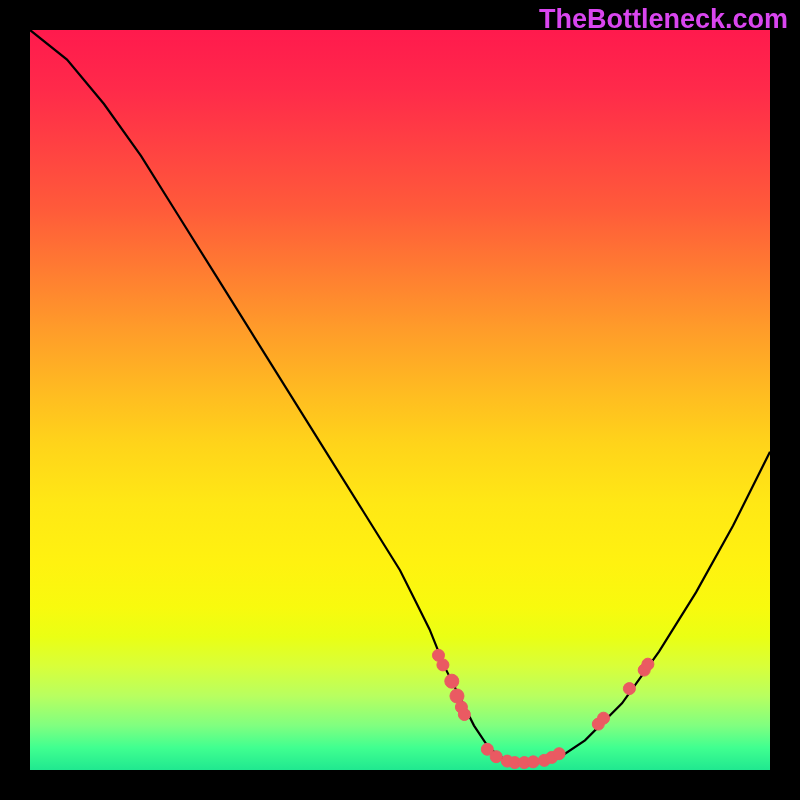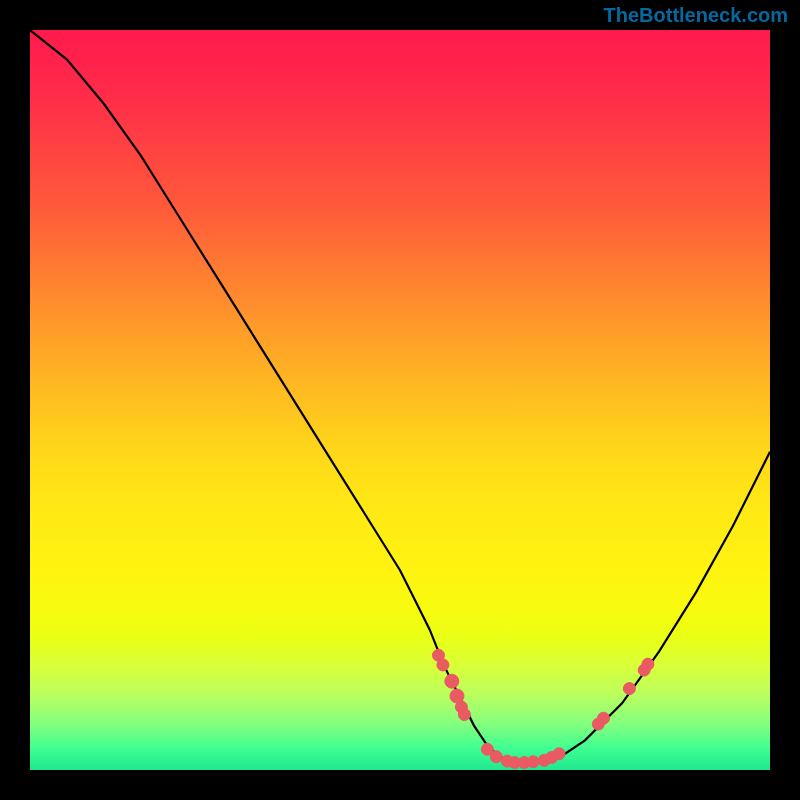--- a/index.html
+++ b/index.html
@@ -8,22 +8,22 @@
     height: 800px;
     background: #000;
     position: relative;
     font-family: Arial, sans-serif;
     overflow: hidden;
   }
   .watermark {
     position: absolute;
     top: 4px;
     right: 12px;
-    color: #0369a1;
-    font-size: 20px;
+    color: #d946ef;
+    font-size: 27px;
     font-weight: 600;
     z-index: 10;
   }
   .plot-area {
     position: absolute;
     left: 30px;
     top: 30px;
     width: 740px;
     height: 740px;
   }

